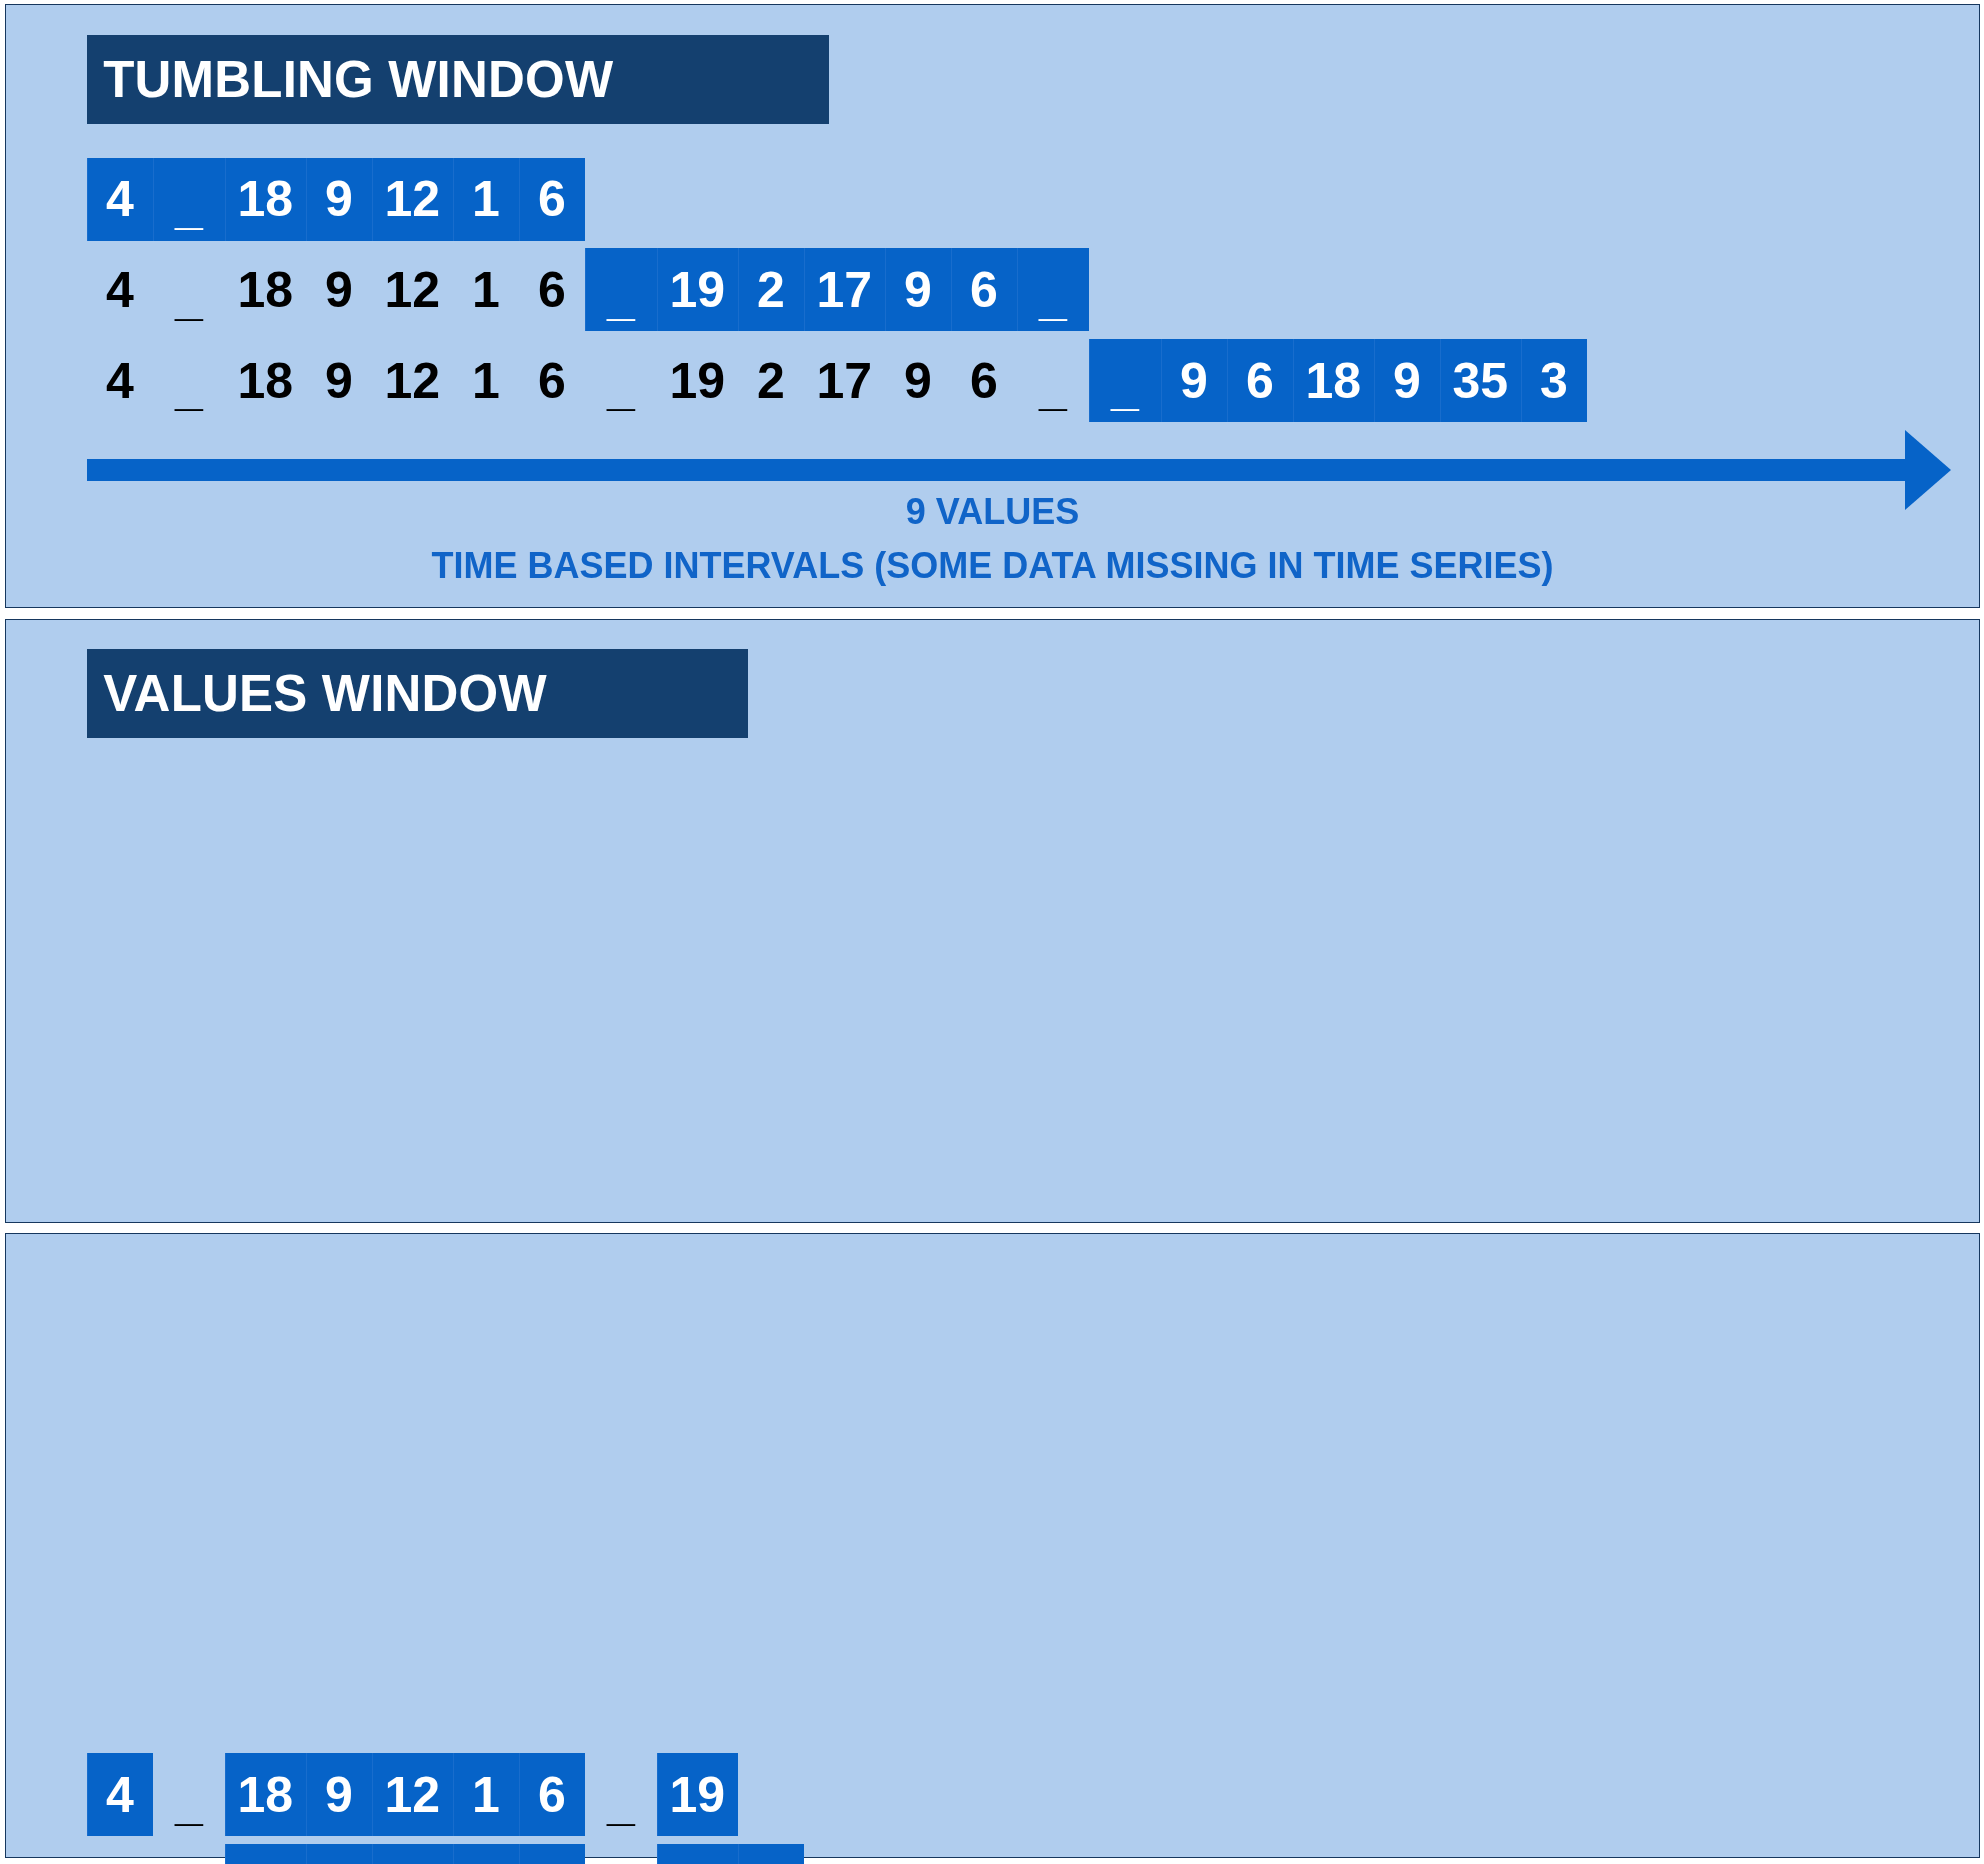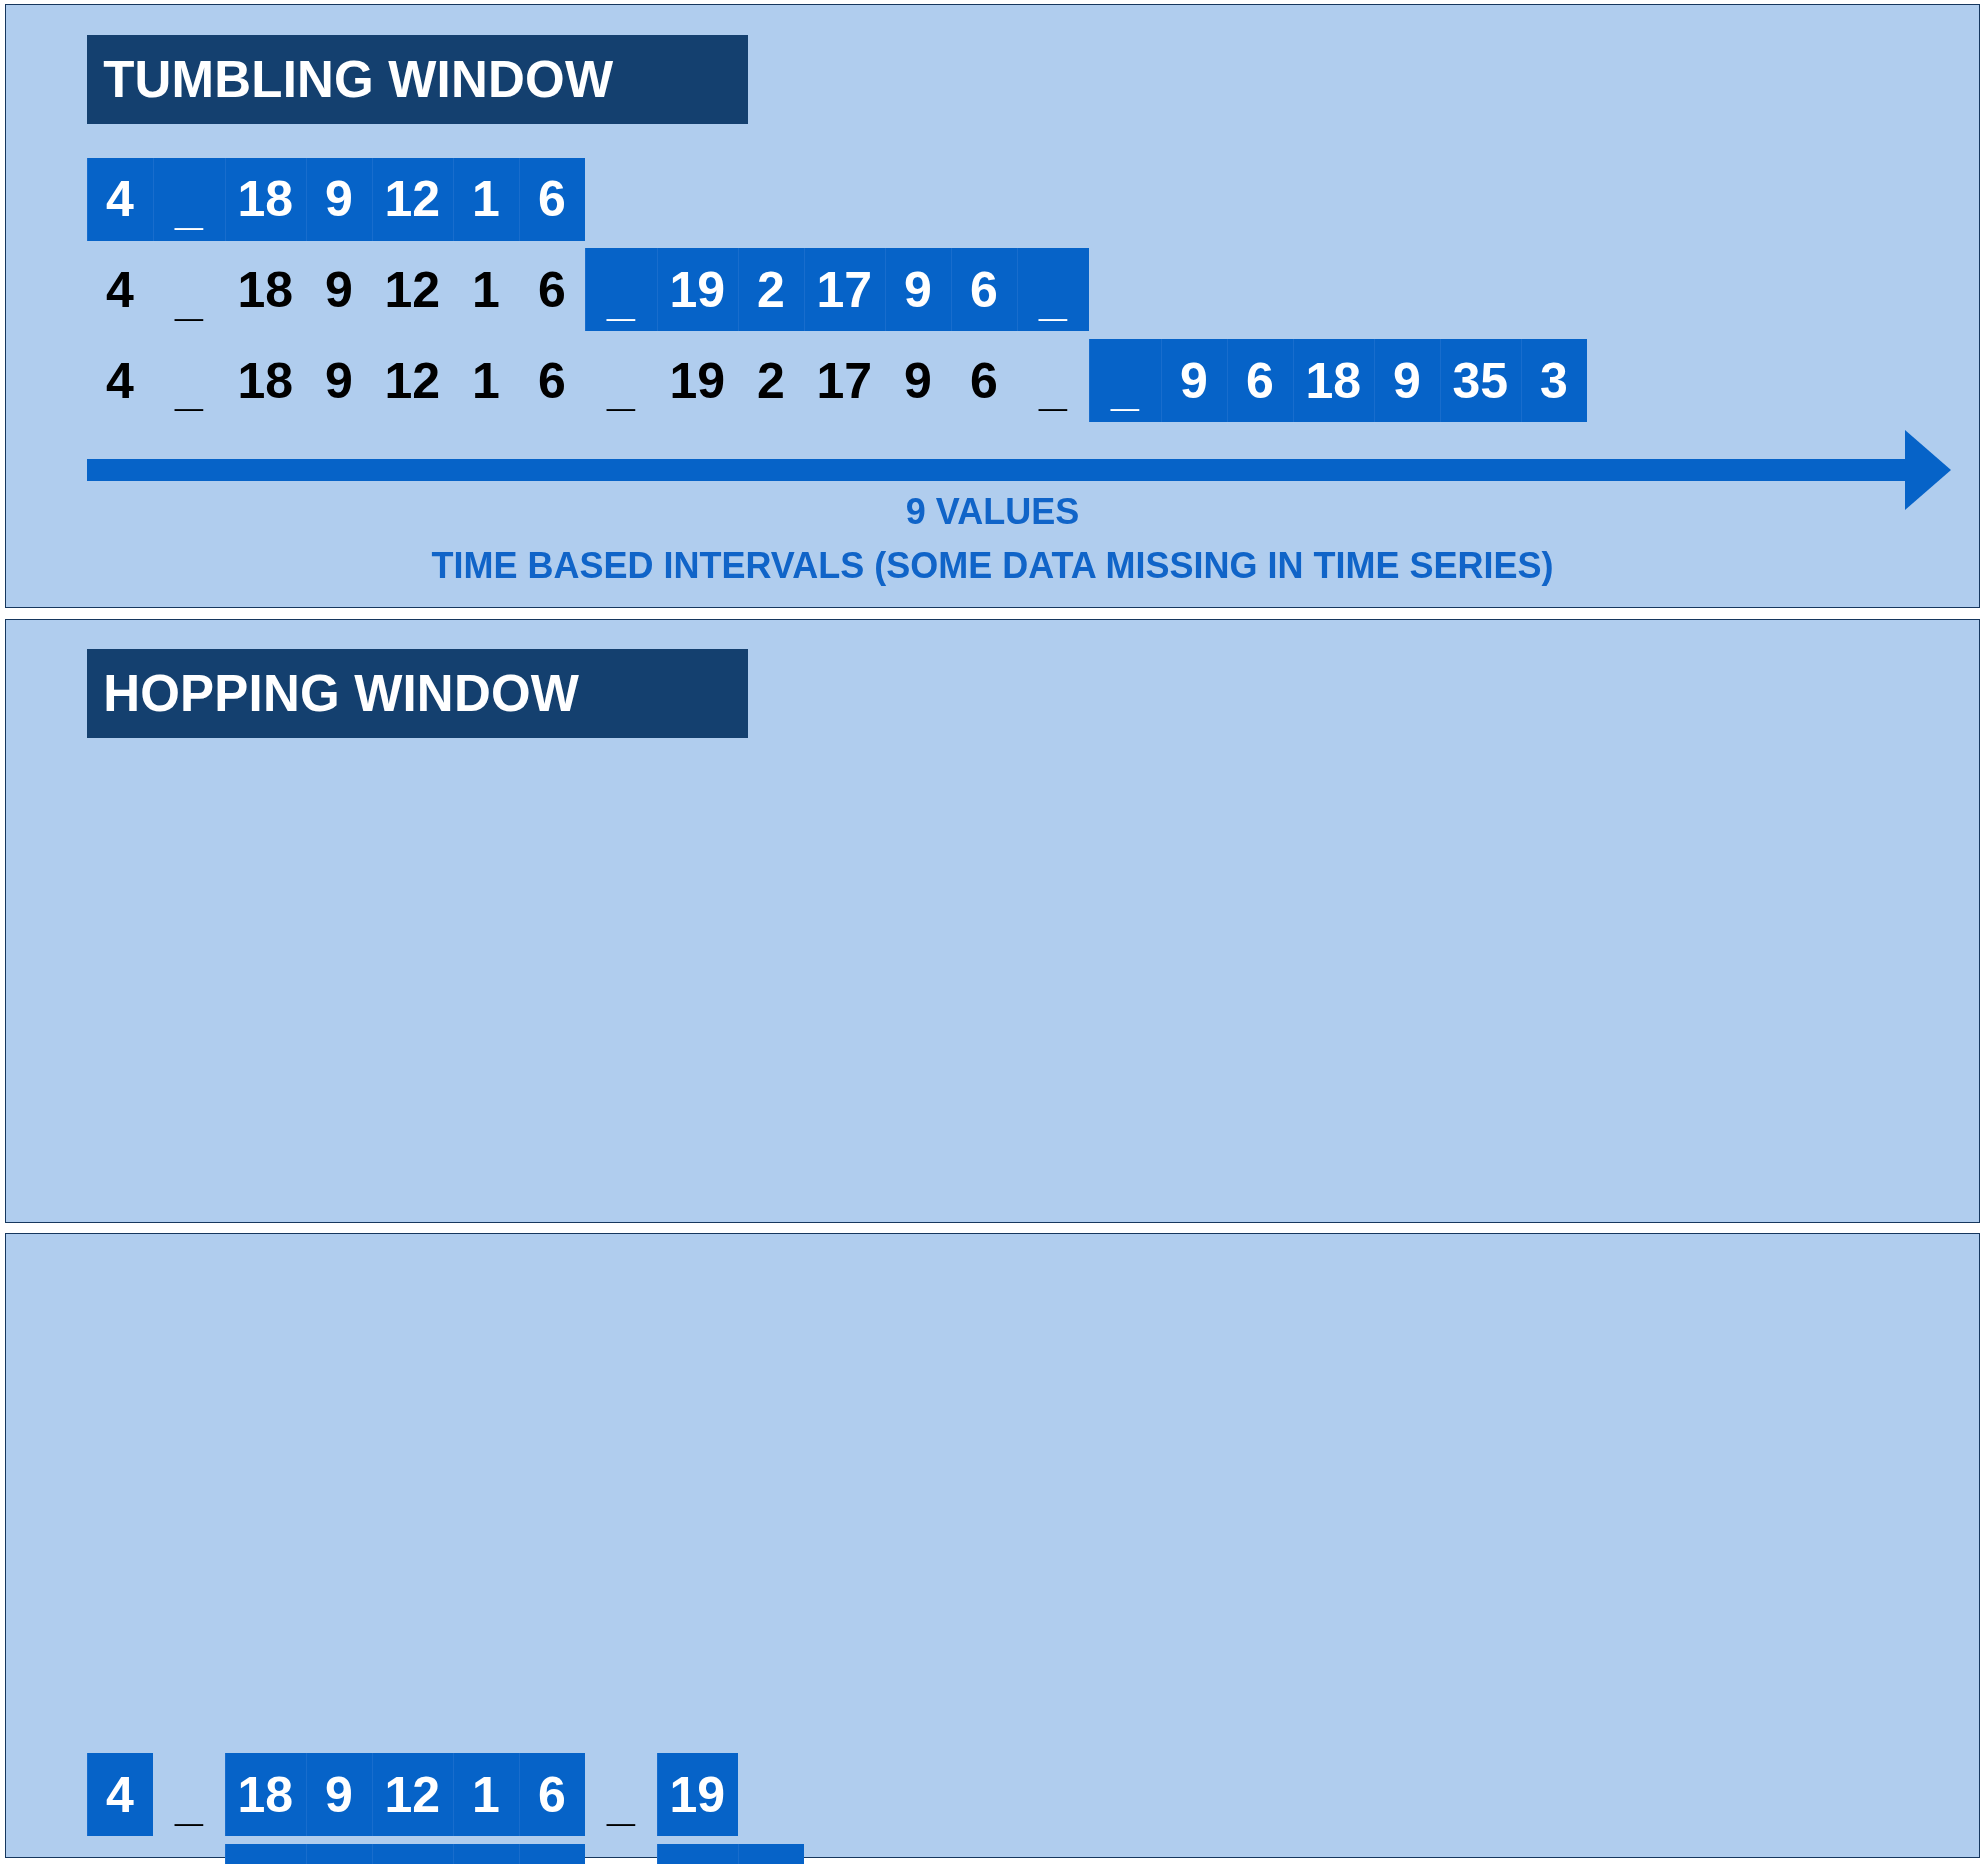--- a/index.html
+++ b/index.html
@@ -40,21 +40,21 @@
     font-weight:bold;
     letter-spacing:0.2px;
     display:flex;
     align-items:center;
     padding:0 16.4px;
     box-sizing:border-box;
     font-size:51px;
     line-height:1;
     height:89px;
   }
-  .panel.tumbling .title-chip{top:30px;width:661px;text-align:center;}
+  .panel.tumbling .title-chip{top:30px;width:742px;text-align:center;}
   .panel.hopping  .title-chip{top:29px;width:661px;}
   .panel.rolling  .title-chip{top:29px;width:661px;}
 
   
   .rows{
     position:absolute;
     left:81px;
     right:19px;
   }
   .panel.tumbling .rows{top:153px;}
@@ -193,21 +193,21 @@
       <div class="head"></div>
     </div>
     <div class="caption">
       <span class="line-single">9 VALUES</span>
       <span class="line2">TIME BASED INTERVALS   (SOME DATA MISSING IN TIME SERIES)</span>
     </div>
   </section>
 
   <section class="panel hopping">
     <div class="title-chip">
-      <span>HOPPING WINDOW</span>
+      <span>VALUES WINDOW</span>
     </div>
     <div class="rows">
         <div class="row">
           <div class="cell on" style="width: 66px;">4</div>
           <div class="cell on missing" style="width: 72px;">_</div>
           <div class="cell on" style="width: 81px;">18</div>
           <div class="cell on" style="width: 66px;">9</div>
           <div class="cell on" style="width: 81px;">12</div>
           <div class="cell on" style="width: 66px;">1</div>
           <div class="cell on" style="width: 66px;">6</div>

